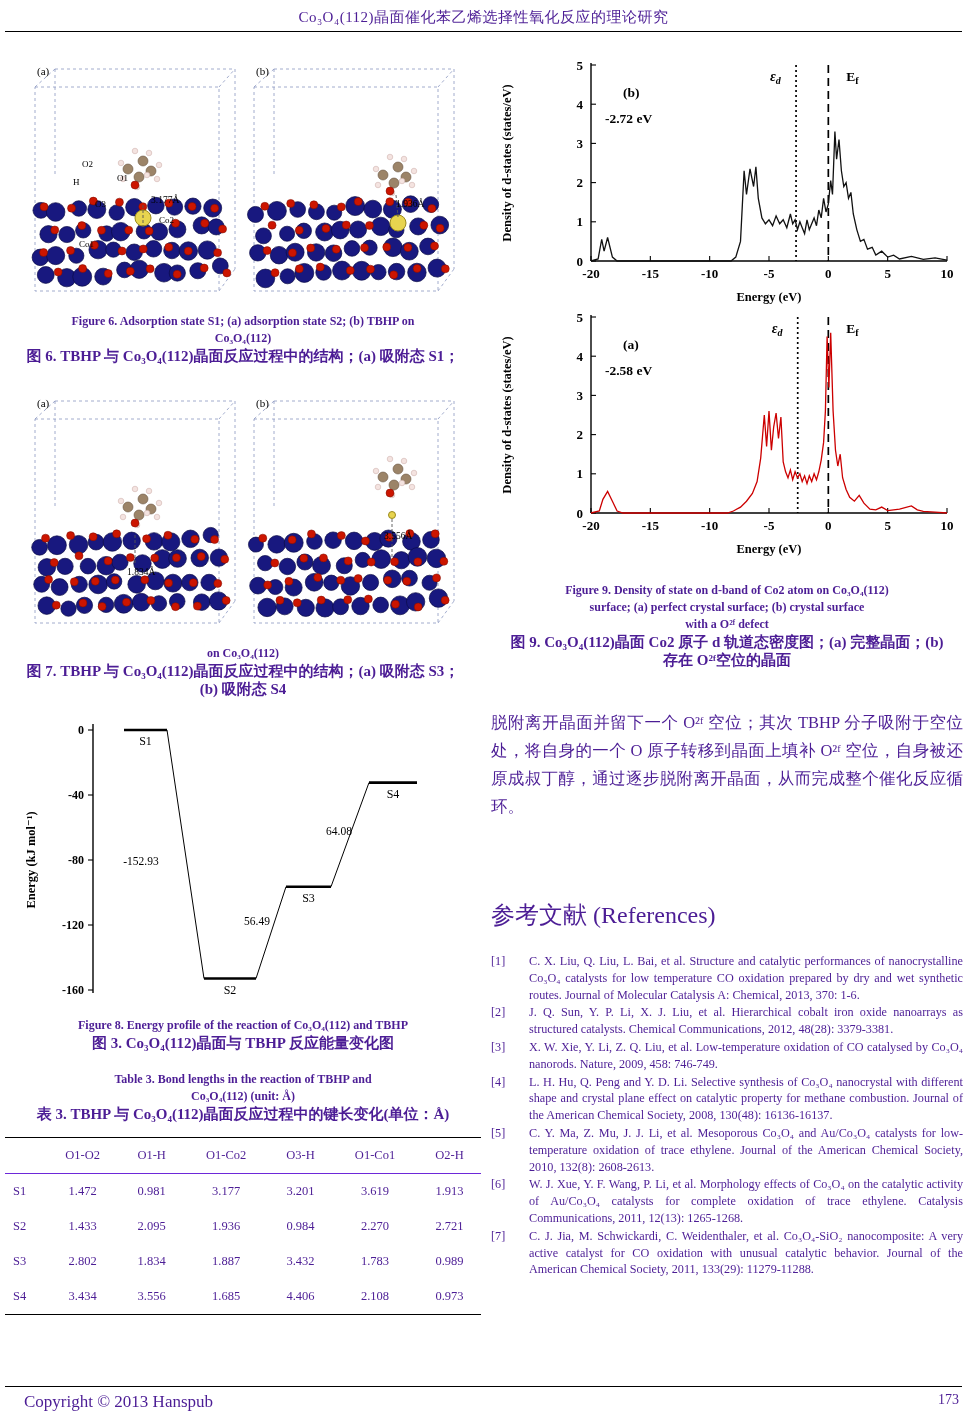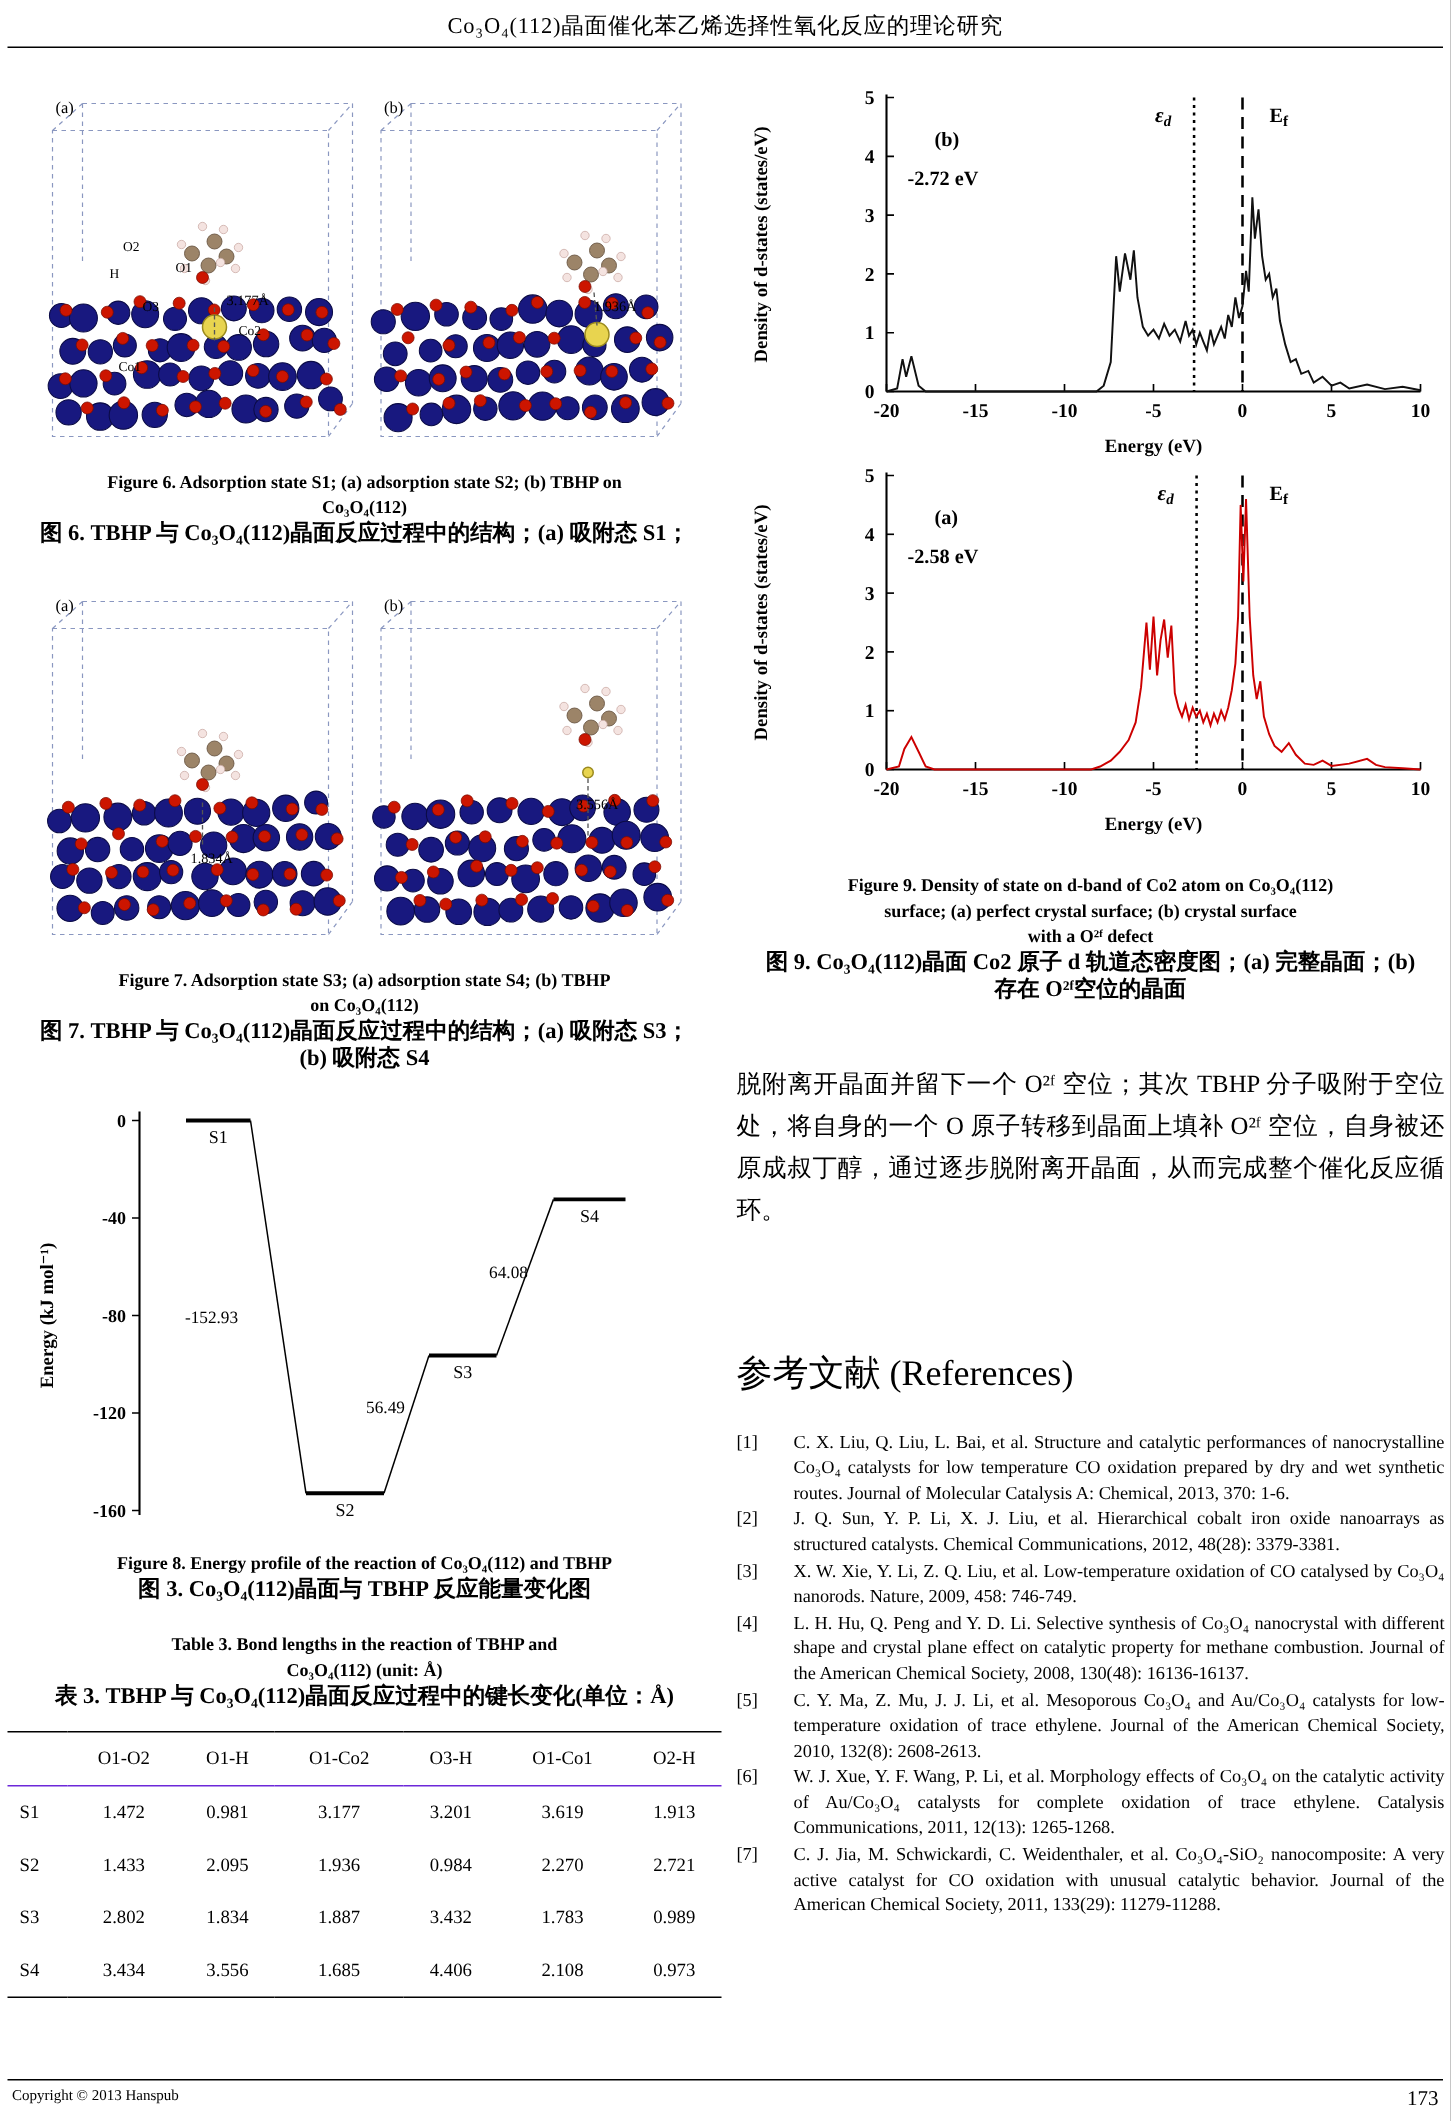--- a/index.html
+++ b/index.html
@@ -1,18 +1,18 @@
 <!DOCTYPE html>
 <html><head>
 <meta charset="utf-8">
 <style>
   *{box-sizing:border-box;margin:0;padding:0}
   html,body{background:#9a9a9a}
   .page{width:967px;height:1414px;background:#ffffff;position:relative;margin:0 auto;
-        font-family:"Liberation Serif","DejaVu Serif",serif;color:#000000;overflow:hidden}
+        font-family:"Liberation Serif","DejaVu Serif",serif;color:#4c1d95;overflow:hidden}
   .header-title{position:absolute;top:8px;left:0;width:100%;text-align:center;font-size:15px;letter-spacing:.5px}
   .header-rule{position:absolute;top:31px;left:5px;right:5px;border-top:1px solid #000}
   .col-left{position:absolute;left:5px;top:40px;width:476px}
   .col-right{position:absolute;left:491px;top:40px;width:472px}
   .figpair{display:flex;gap:6px;justify-content:center}
   .figpair svg{background:#fff}
   .caption{text-align:center;font-weight:bold}
   .cap-en{font-size:12px;line-height:17px}
   .cap-cn{font-size:15px;line-height:18px}
   .tbl-title{margin-top:19px}
@@ -21,21 +21,21 @@
   .tbl th{border-bottom:1px solid #6d28d9;font-weight:normal;padding:10px 2px;text-align:center}
   .tbl td{padding:10px 2px;text-align:center}
   .tbl th:first-child,.tbl td:first-child{width:40px;text-align:left;padding-left:8px}
   .bodytext{margin-top:40px;font-size:16.5px;line-height:28px;text-align:justify}
   .refs-heading{margin-top:78px;font-size:24px;font-weight:normal}
   .refs{margin-top:22px;font-size:12.2px;line-height:16.8px}
   .ref{display:flex;margin-bottom:1px}
   .ref-num{flex:0 0 38px}
   .ref-text{flex:1;text-align:justify}
   .footer-rule{position:absolute;left:5px;right:5px;top:1386px;border-top:1px solid #000}
-  .footer-left{position:absolute;left:8px;top:1392px;font-size:10px}
+  .footer-left{position:absolute;left:24px;top:1392px;font-size:17px}
   .footer-right{position:absolute;right:8px;top:1392px;font-size:14px}
   svg{display:block}
   svg text{font-family:"Liberation Serif","DejaVu Serif",serif;fill:#000}
   .ptag{font-size:11px}
   .alab{font-size:9px}
   .dlab{font-size:9.5px}
   .tick{font-size:13px;font-weight:bold}
   .tick2{font-size:12px;font-weight:bold}
   .axlab{font-size:12.5px;font-weight:bold}
   .annb{font-size:13.5px;font-weight:bold}
@@ -439,21 +439,20 @@
             <circle cx="156" cy="96" r="2.8" fill="#f4e3e0" stroke="#c9a9a4" stroke-width="0.5"></circle>
             <circle cx="144" cy="106" r="4" fill="#cc1500" stroke="#7a0c00" stroke-width="0.5"></circle>
             <circle cx="146" cy="128" r="3.5" fill="#e8d44f" stroke="#9b8a1e" stroke-width="1"></circle>
             <line x1="146" y1="132" x2="146" y2="170" stroke="#555" stroke-width="0.9" stroke-dasharray="3,2"></line>
           </g>
         <text class="ptag" x="10" y="20">(b)</text>
         <text class="dlab" x="138" y="152">3.556Å</text>
       </svg>
     </div>
     <div class="caption" style="margin-top:13px">
-      <div class="cap-en">Figure 7. Adsorption state S3; (a) adsorption state S4; (b) TBHP</div>
       <div class="cap-en">on Co₃O₄(112)</div>
       <div class="cap-cn">图 7. TBHP 与 Co₃O₄(112)晶面反应过程中的结构；(a) 吸附态 S3；</div>
       <div class="cap-cn">(b) 吸附态 S4</div>
     </div>
 
     <svg id="fig8" width="476" height="290" style="margin-top:17px">
         <line x1="88" y1="9" x2="88" y2="278" stroke="#000" stroke-width="1.4"></line>
         <line x1="83" y1="15" x2="88" y2="15" stroke="#000" stroke-width="1.1"></line>
         <text x="79" y="19" text-anchor="end" class="tick2">0</text>
         <line x1="83" y1="80" x2="88" y2="80" stroke="#000" stroke-width="1.1"></line>

